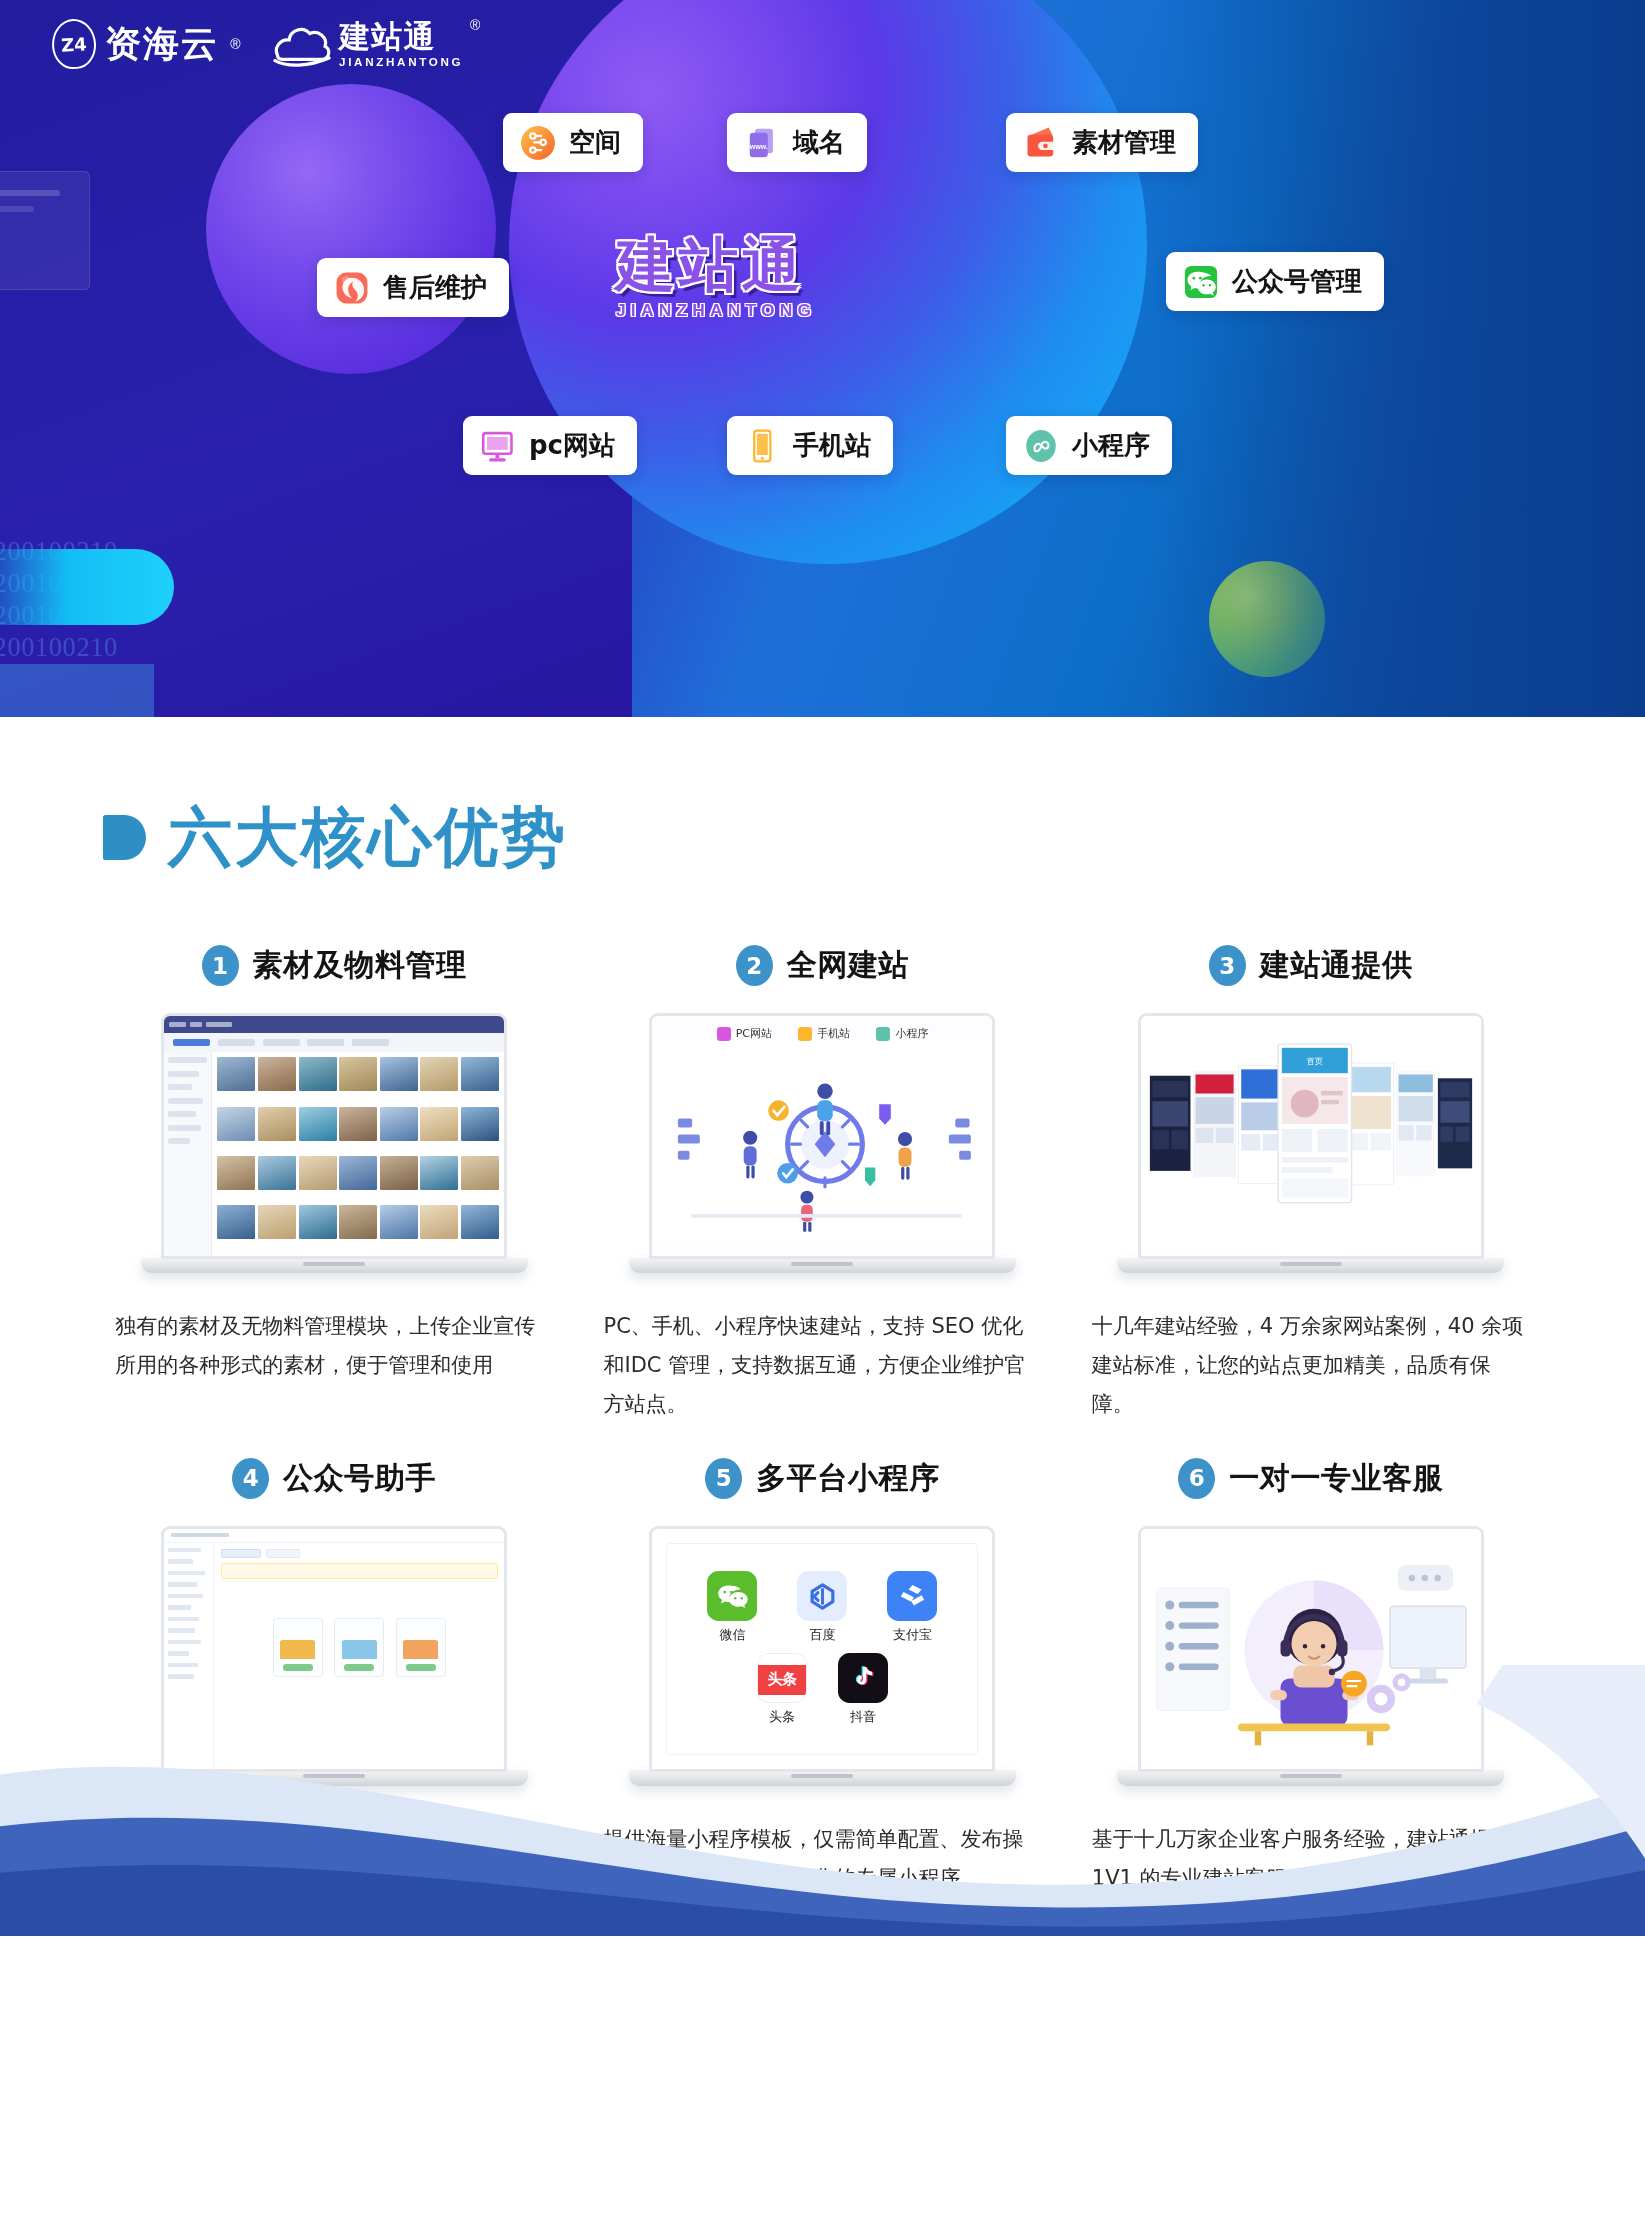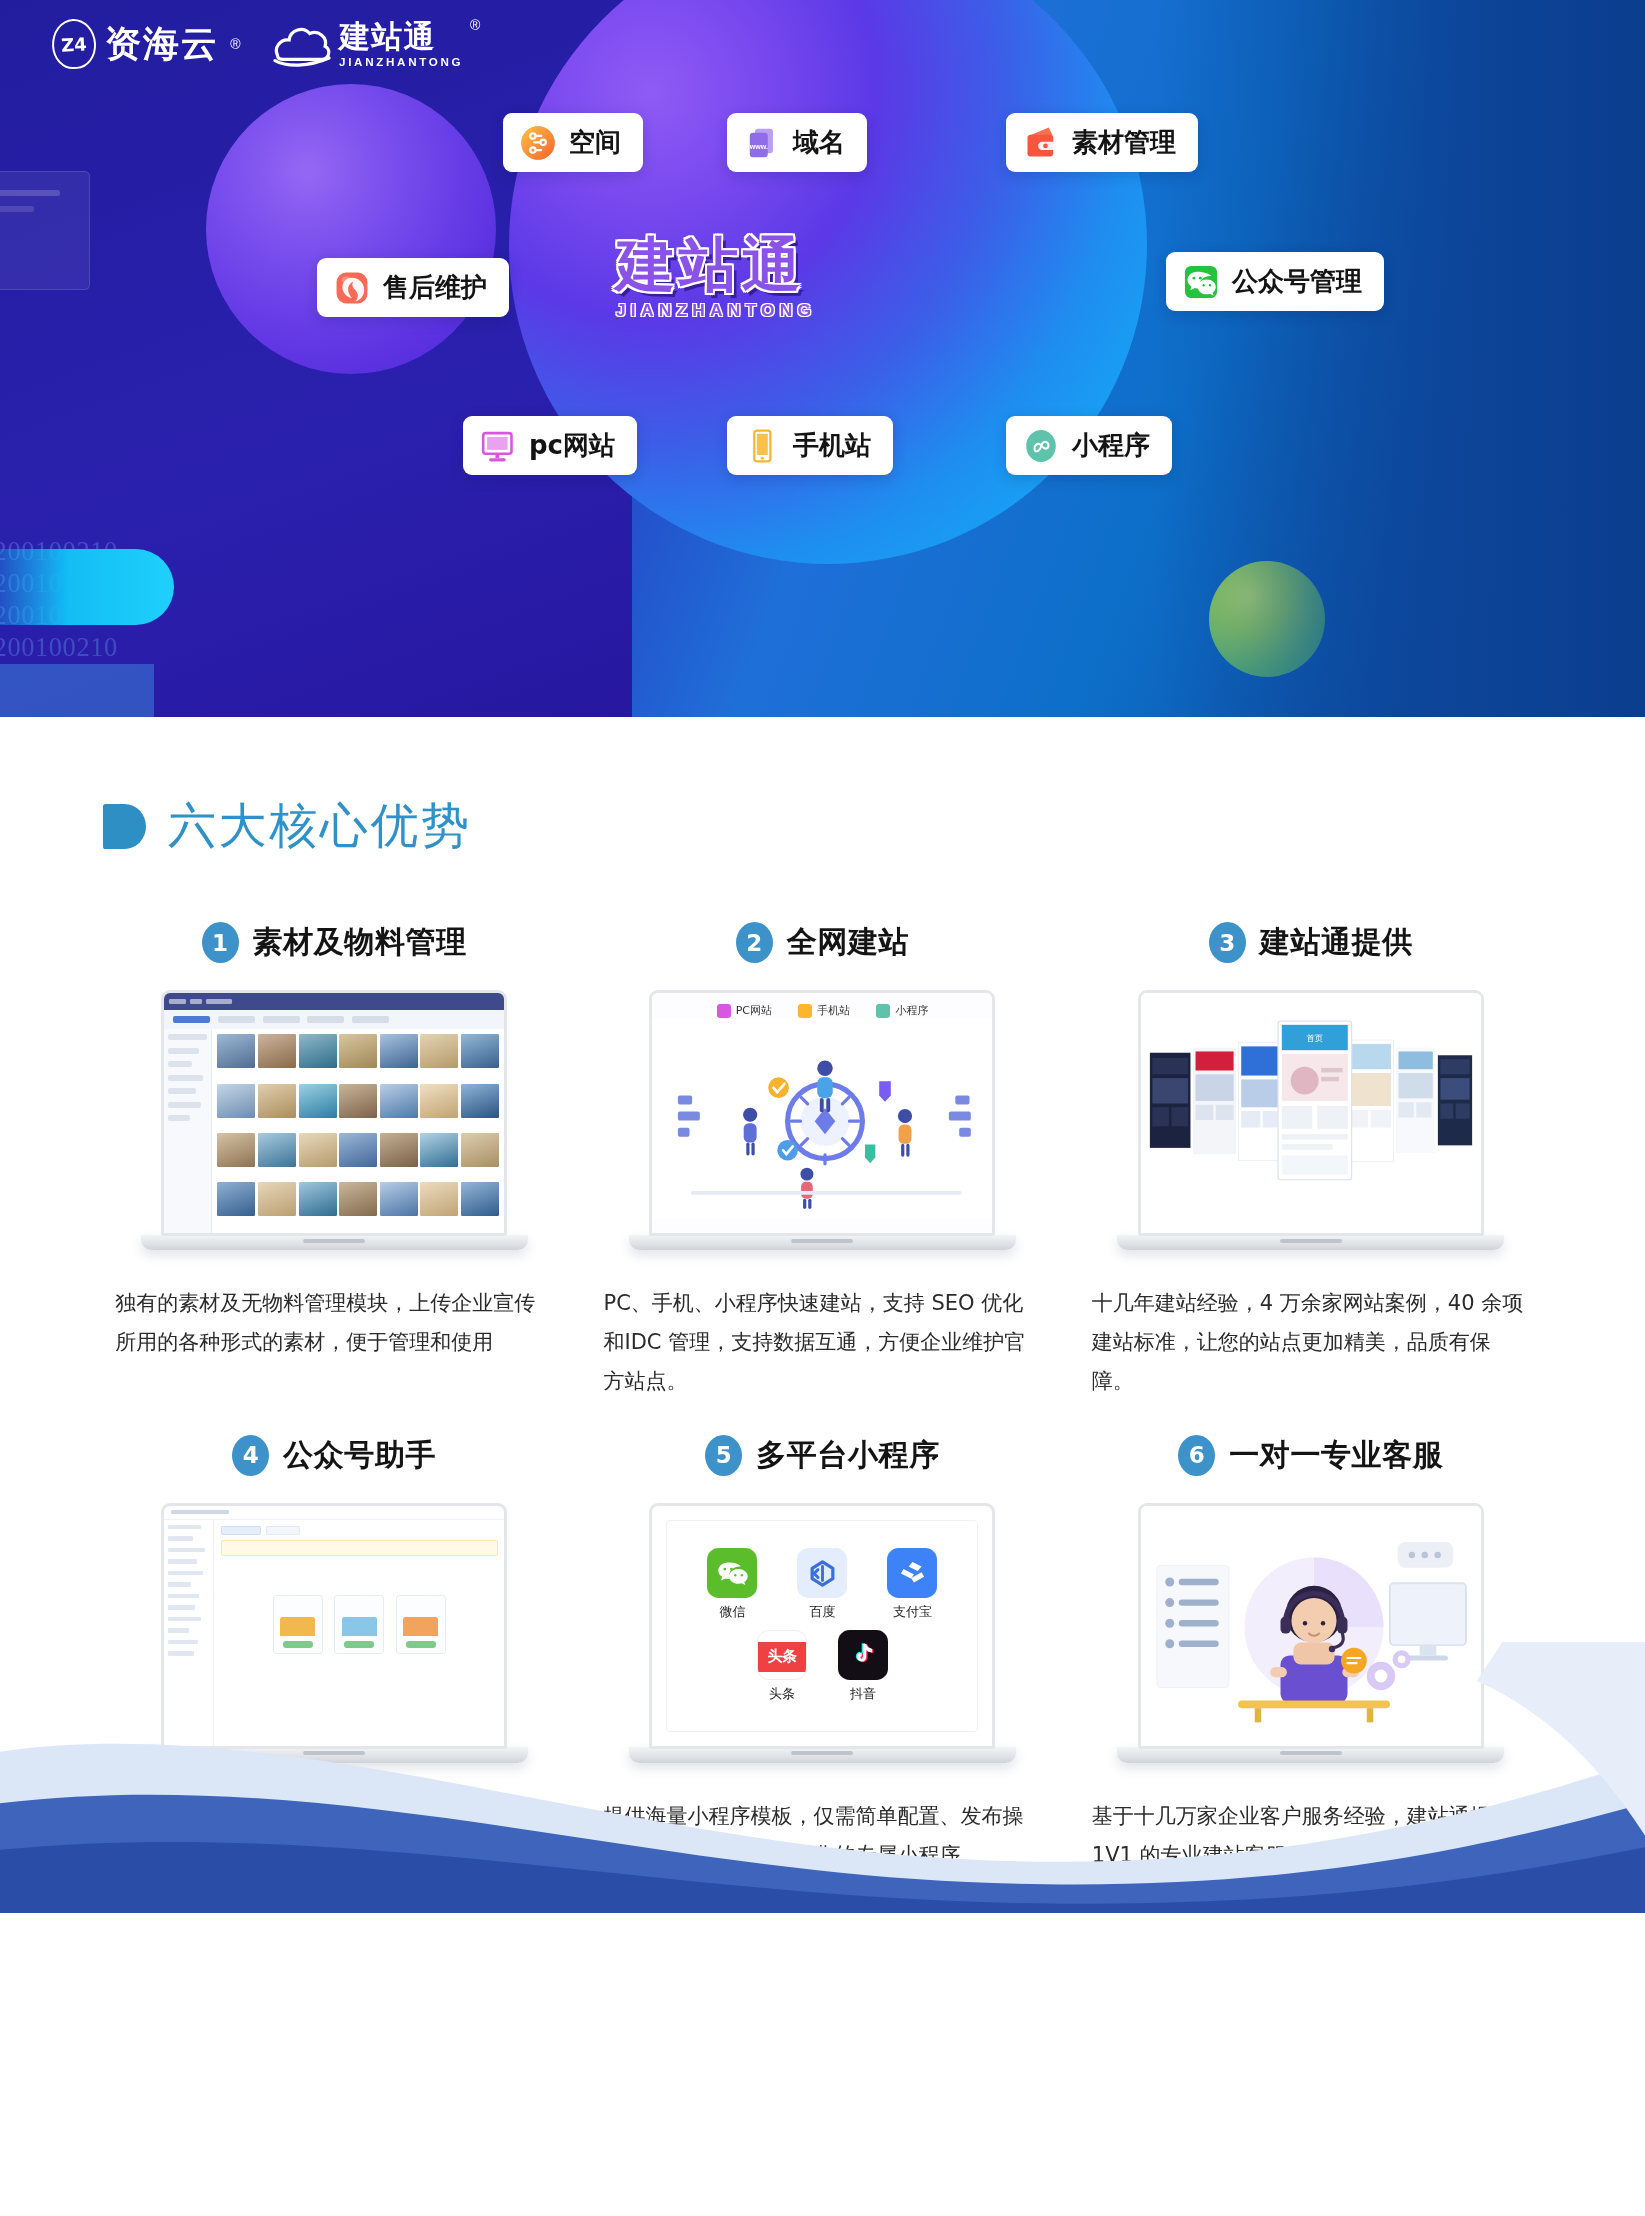--- a/index.html
+++ b/index.html
@@ -159,21 +159,21 @@
   .sect-head {
     display: flex; align-items: center; gap: 22px;
     margin-left: 103px;
   }
   .sect-dot {
     width: 43px; height: 45px;
     background: #2e8fc4;
     border-radius: 2.6px 50% 50% 2.6px / 2.6px 50% 50% 2.6px;
   }
   .sect-title {
-    font-size: 48px; color: #2e92c9; letter-spacing: 2.6px; font-weight: 400;
+    font-size: 64px; color: #2e92c9; letter-spacing: 2.6px; font-weight: 700;
     font-family: "DejaVu Sans", "Liberation Sans", sans-serif;
   }
 
   .grid {
     display: grid;
     grid-template-columns: repeat(3, 1fr);
     column-gap: 0; row-gap: 34px;
     padding: 64px 90px 0 90px;
   }
   .card { display: flex; flex-direction: column; align-items: center; }

